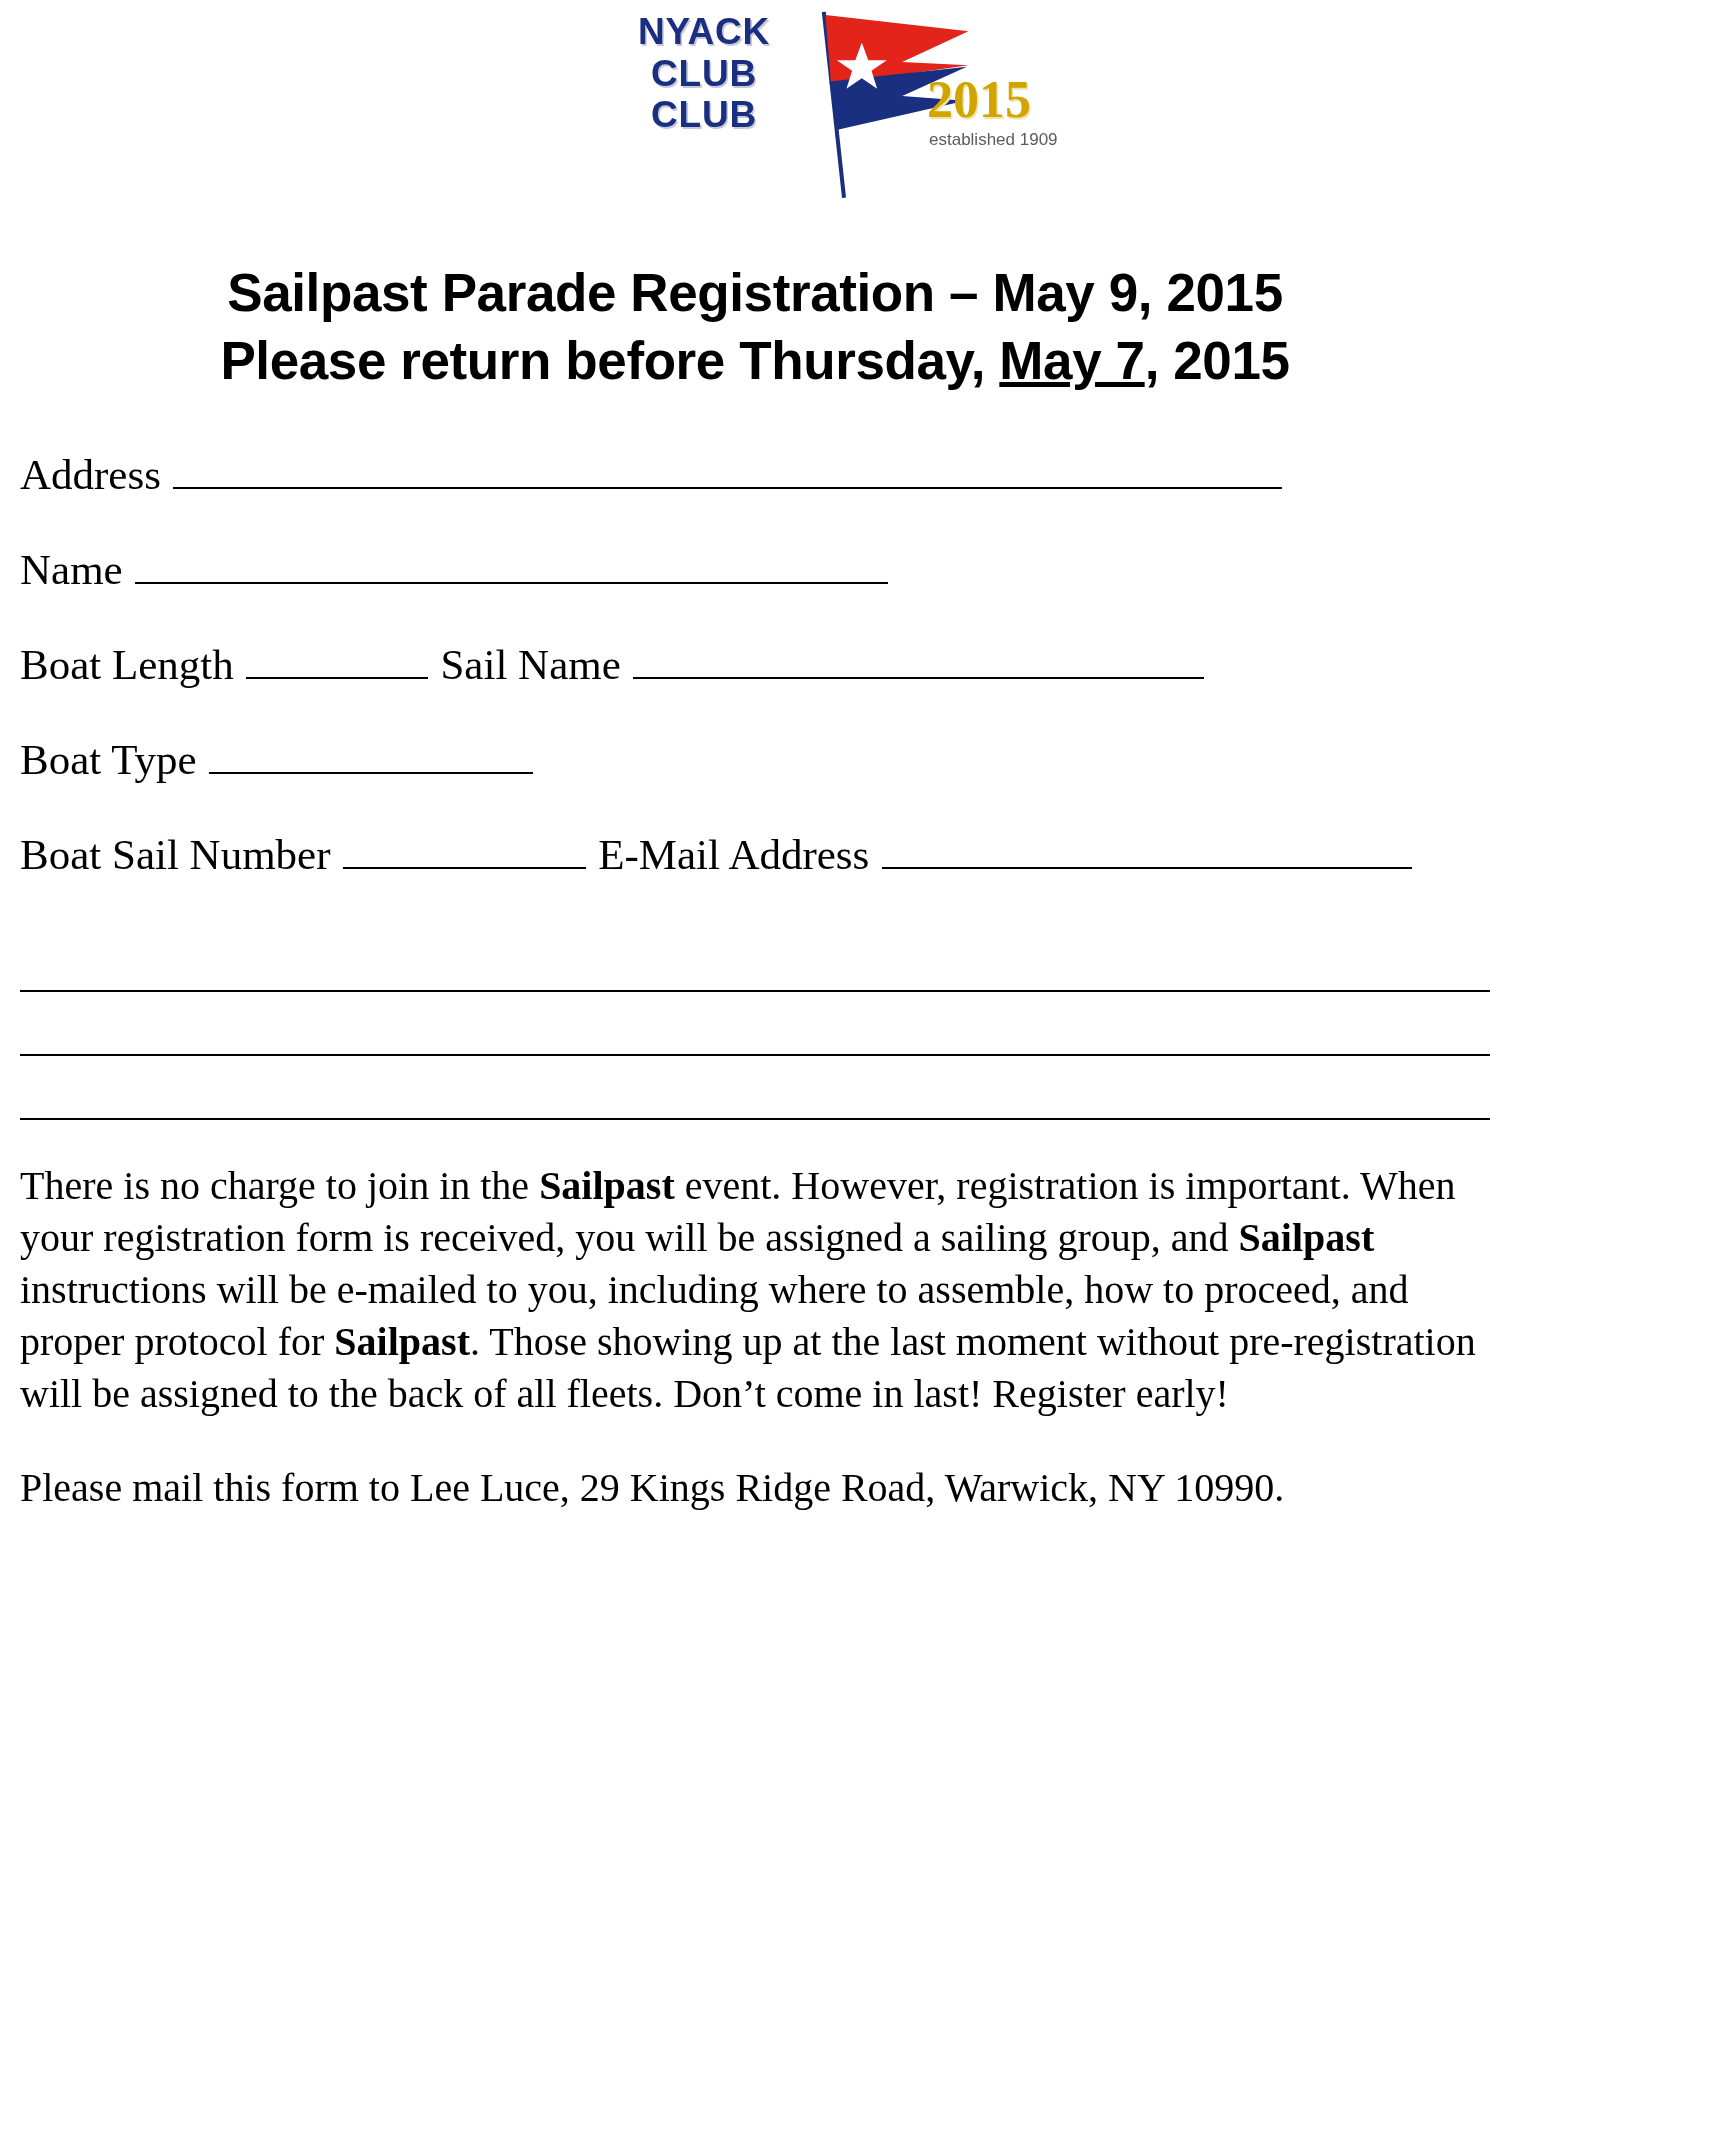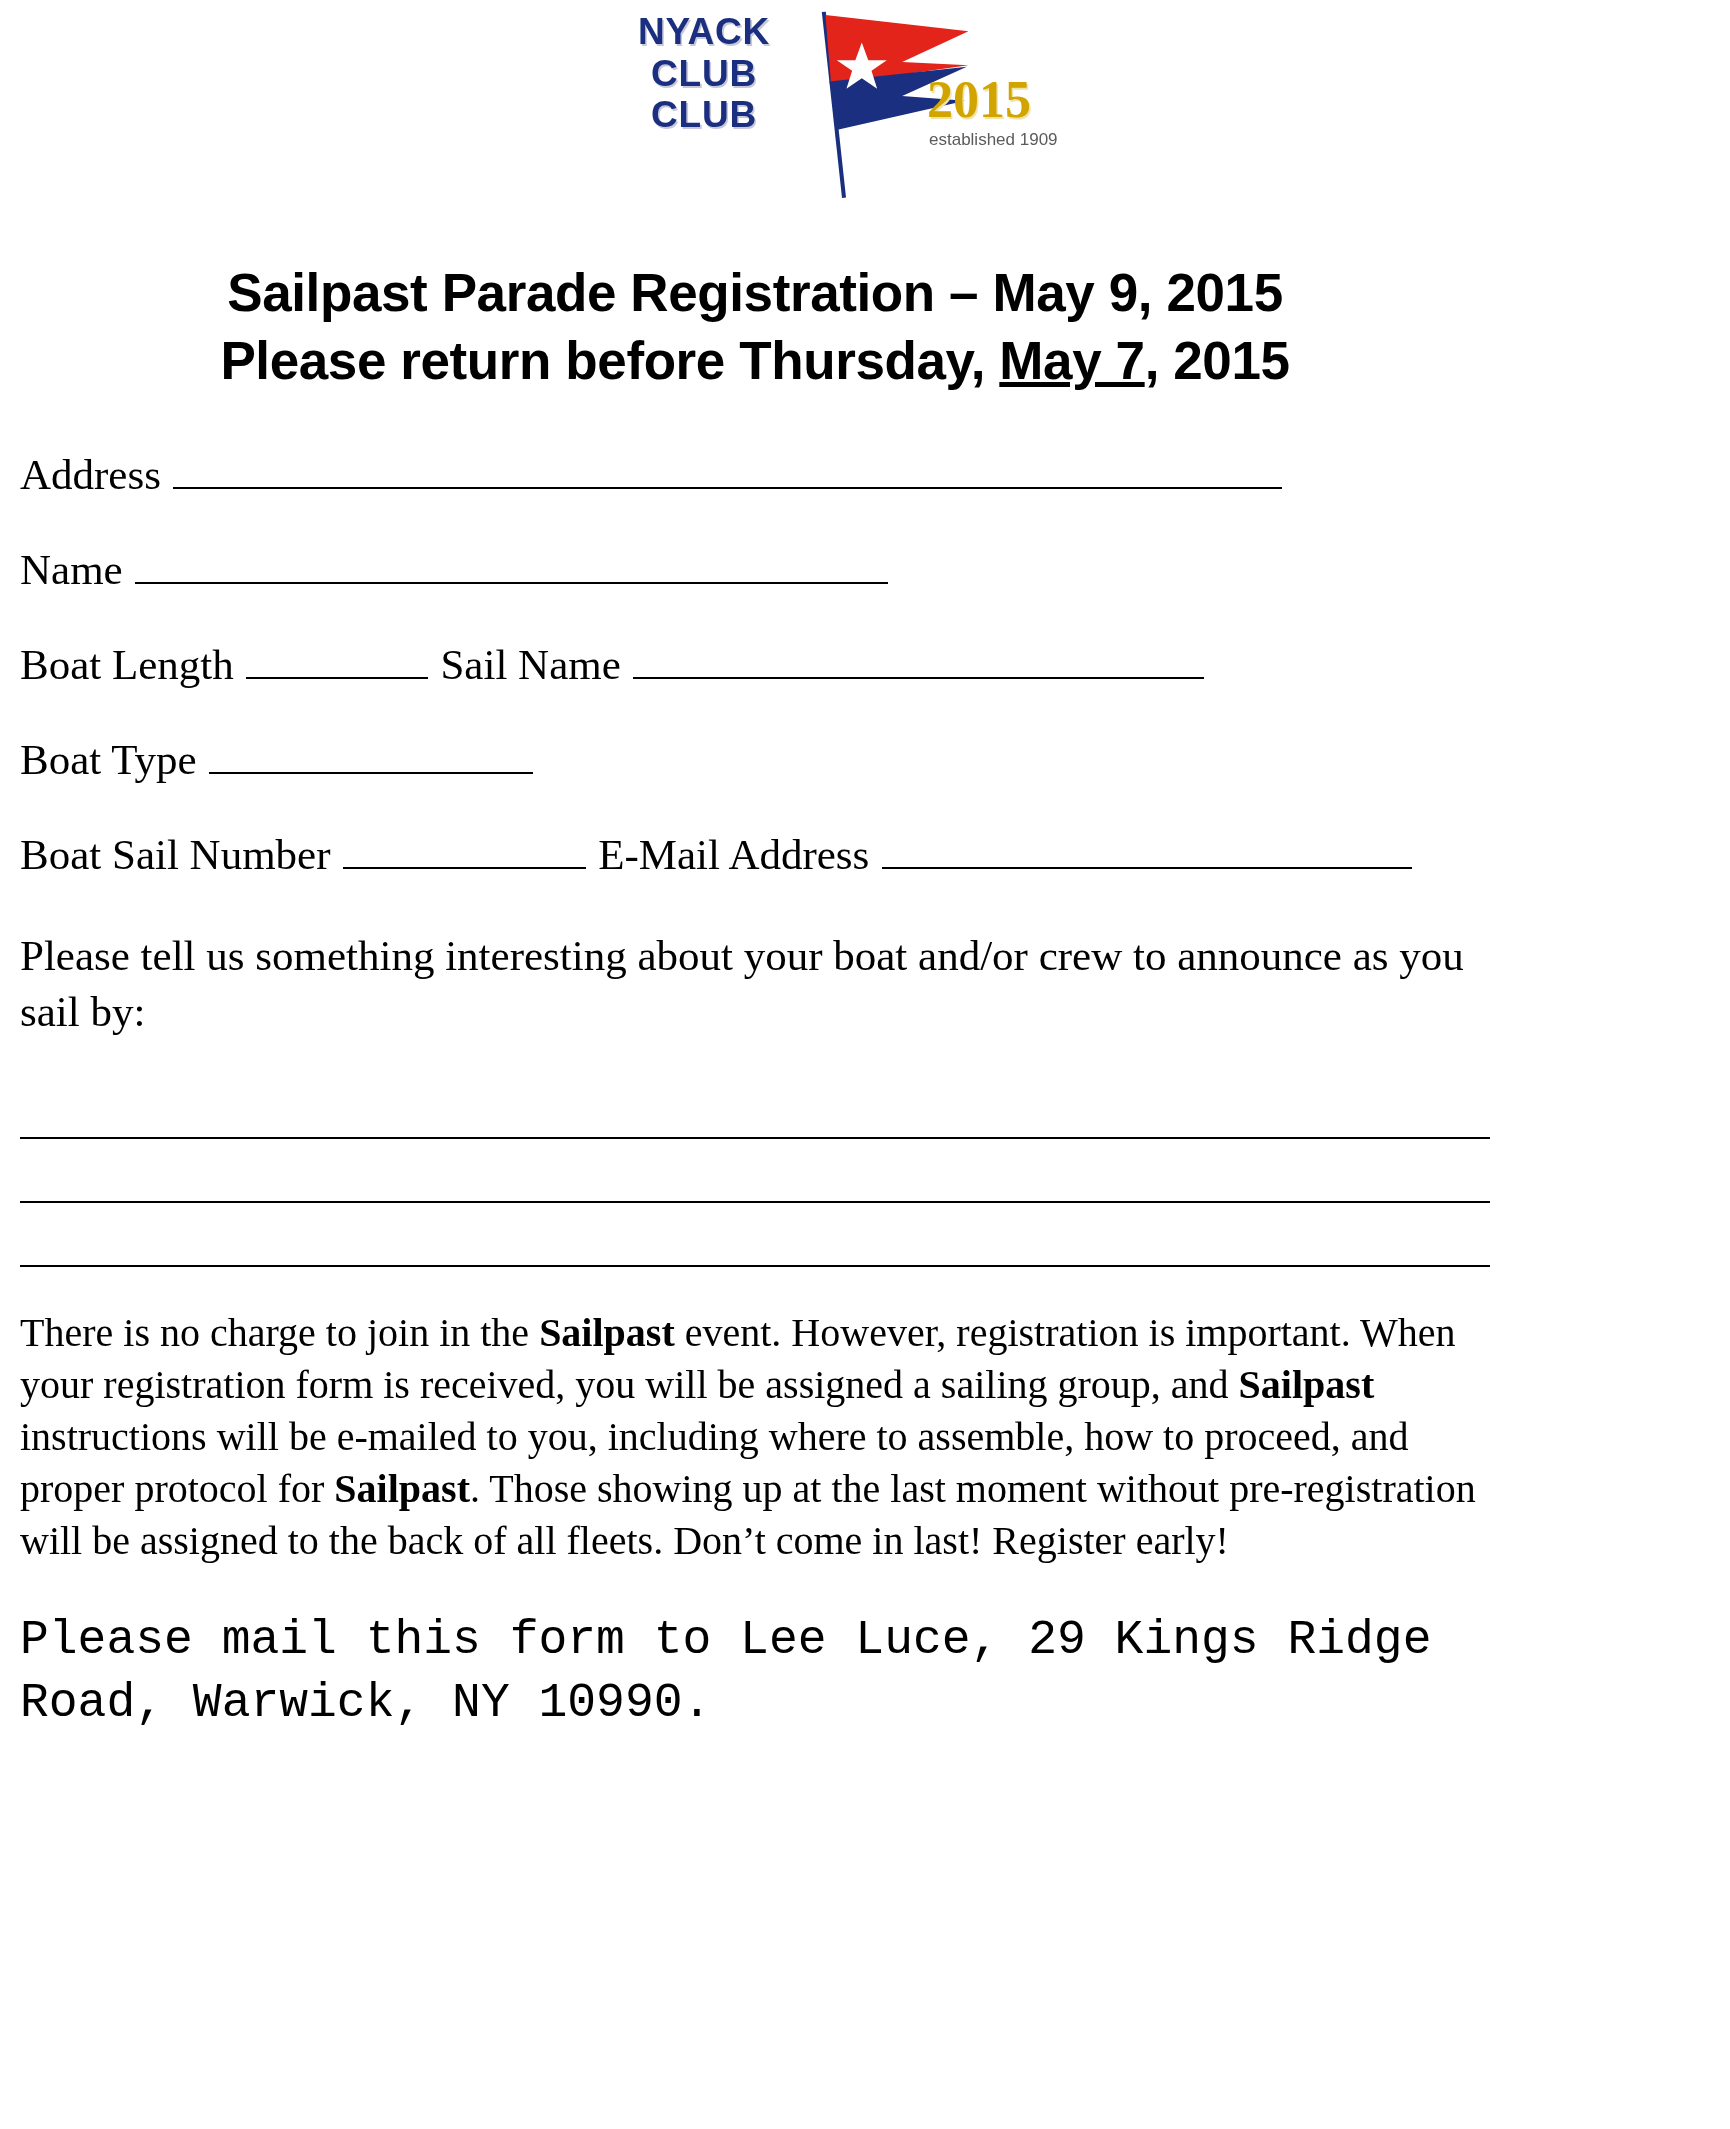--- a/index.html
+++ b/index.html
@@ -131,24 +131,23 @@
 
   
   .para {
     font-size: 40px;
     line-height: 1.30;
     margin-top: 27.5px;
     text-align: left;
   }
   .para b { font-weight: bold; }
   .mail {
-    font-size: 48px;
+    font-size: 40px;
     line-height: 1.30;
     margin-top: 42px;
-    font-family: Liberation Mono, monospace;
   }
 </style>
 </head>
 <body>
 
 <div class="page">
 
   <div class="logo-block">
     <div class="logo-inner">
       <div class="logo-words">
@@ -206,21 +205,20 @@
 
     <div class="frow">
       <span class="lbl">Boat Sail Number</span>
       <span class="blank b-sailnum"></span>
       <span class="lbl">E-Mail Address</span>
       <span class="blank b-email"></span>
     </div>
 
   </div>
 
-  <div class="prompt">Please tell us something interesting about your boat and/or crew to announce as you sail by:</div>
 
   <div class="writelines">
     <div class="wline"></div>
     <div class="wline"></div>
     <div class="wline"></div>
   </div>
 
   <div class="para"><span>There is no charge to join in the </span><b>Sailpast</b><span> event. However, registration is important. When your registration form is received, you will be assigned a sailing group, and </span><b>Sailpast</b><span> instructions will be e-mailed to you, including where to assemble, how to proceed, and proper protocol for </span><b>Sailpast</b><span>. Those showing up at the last moment without pre-registration will be assigned to the back of all fleets. Don’t come in last! Register early!</span></div>
 
   <div class="mail">Please mail this form to Lee Luce, 29 Kings Ridge Road, Warwick, NY 10990.</div>

